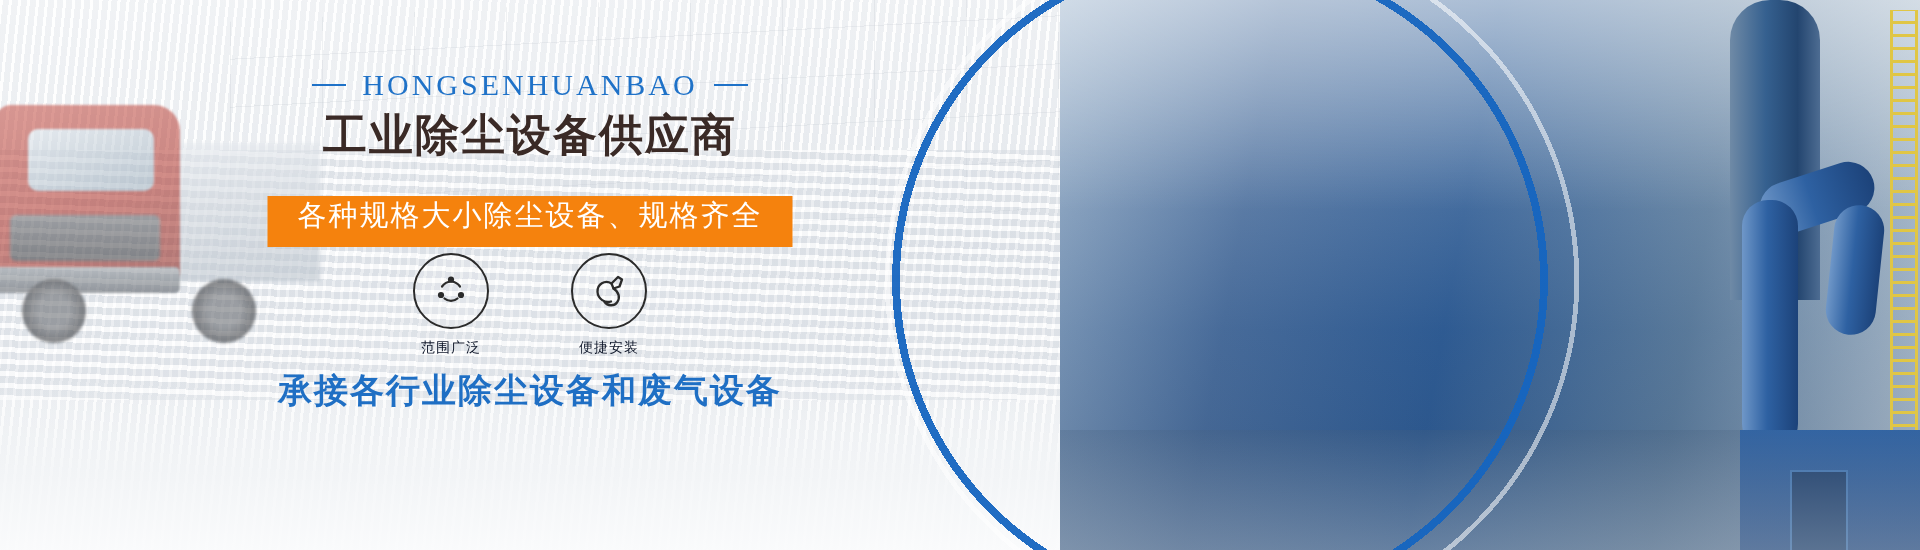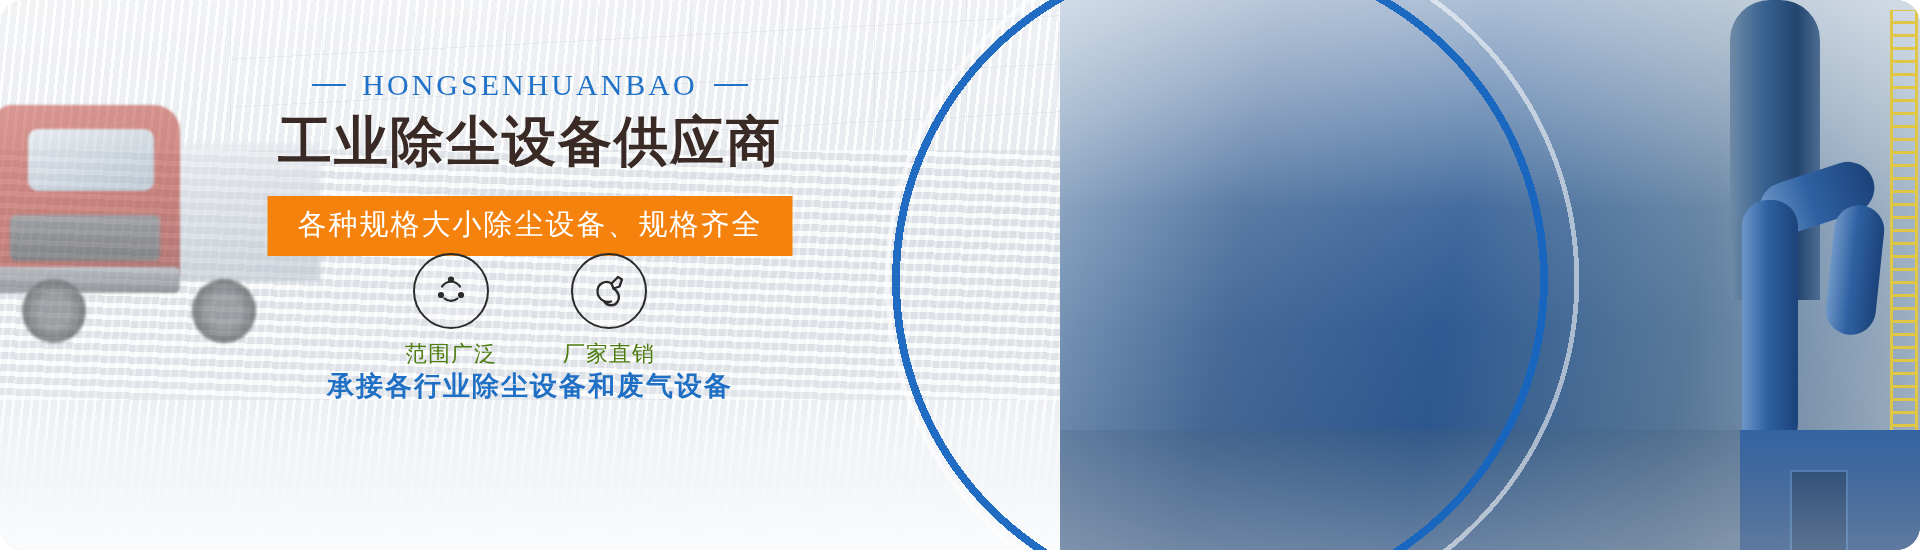--- a/index.html
+++ b/index.html
@@ -3,21 +3,20 @@
 <meta charset="utf-8">
 <style>
   html,body{margin:0;padding:0;background:#fff;}
   body{font-family:"Liberation Sans","DejaVu Sans",sans-serif;}
 
   #banner{
     position:relative;
     width:1920px;height:550px;
     overflow:hidden;
     background:#eef1f4;
-    border-radius:24px;
   }
 
   
   .left-photo{
     position:absolute;left:0;top:0;width:1060px;height:550px;
     background:
       
       linear-gradient(180deg,rgba(255,255,255,.55) 0%,rgba(255,255,255,.30) 45%,rgba(255,255,255,.65) 100%),
       
       repeating-linear-gradient(96deg,
@@ -162,57 +161,57 @@
   }
   .eyebrow .dash{
     display:inline-block;width:34px;height:2px;background:#1f72c8;
     vertical-align:middle;margin:0 16px 6px;
   }
   .headline{
     position:absolute;top:106px;left:0;width:1060px;
     text-align:center;
     font-family:"DejaVu Sans","Liberation Sans",sans-serif;
     font-weight:bold;
-    font-size:54px;letter-spacing:2px;
+    font-size:44px;letter-spacing:2px;
     color:#3a2a26;
     text-shadow:0 2px 4px rgba(255,255,255,.55);
     white-space:nowrap;
   }
   .orangebar{
     position:absolute;top:196px;left:50%;transform:translateX(-50%);
     background:#f5820d;
-    padding:9px 30px 11px;
+    padding:0 30px 11px;
     color:#ffffff;
     font-family:"DejaVu Sans","Liberation Sans",sans-serif;
     font-size:29px;letter-spacing:2px;
     white-space:nowrap;
   }
 
   .features{
     position:absolute;top:253px;left:0;width:1060px;
     display:flex;justify-content:center;gap:48px;
   }
   .feature{width:110px;text-align:center;}
   .fcircle{
     width:72px;height:72px;border-radius:50%;
     border:2px solid #2b2b2b;
     margin:0 auto 10px;
     display:flex;align-items:center;justify-content:center;
     background:rgba(255,255,255,.12);
   }
   .flabel{
     font-family:Liberation Mono, monospace;
-    font-size:22px;color:#4d7c0f;letter-spacing:1px;white-space:nowrap;
+    font-size:14px;color:#0f172a;letter-spacing:1px;white-space:nowrap;
   }
   .tagline{
     position:absolute;top:368px;left:0;width:1060px;
     text-align:center;
     font-family:"DejaVu Sans","Liberation Sans",sans-serif;
     font-weight:bold;
-    font-size:27px;letter-spacing:2px;
+    font-size:34px;letter-spacing:2px;
     color:#1f6fc4;
     white-space:nowrap;
   }
 </style>
 </head>
 <body>
 
 <div id="banner">
 
   <div class="right-photo">
@@ -284,21 +283,21 @@
 
 
       <div class="feature">
         <div class="fcircle">
           <svg width="42" height="42" viewBox="0 0 42 42">
             <path d="M30 7 L23.5 13.5 L25.5 18.5 L31.5 16.5 L34 9.5 Z" fill="none" stroke="#2b2b2b" stroke-width="2.3" stroke-linejoin="round"></path>
             <path d="M23.5 13.5 C17 9.5 9 14 9.5 22 C10 29 17 33.5 23 31.5" fill="none" stroke="#2b2b2b" stroke-width="2.3" stroke-linecap="round"></path>
             <path d="M25.5 18.5 C31 22 32.5 28 29 32.5 C26 36.5 19.5 36 16.5 32" fill="none" stroke="#2b2b2b" stroke-width="2.3" stroke-linecap="round"></path>
           </svg>
         </div>
-        <div class="flabel">厂家直销</div>
+        <div class="flabel">便捷安装</div>
       </div>
 
 
     </div>
 
     <div class="tagline">承接各行业除尘设备和废气设备</div>
   </div>
 
 </div>
 

